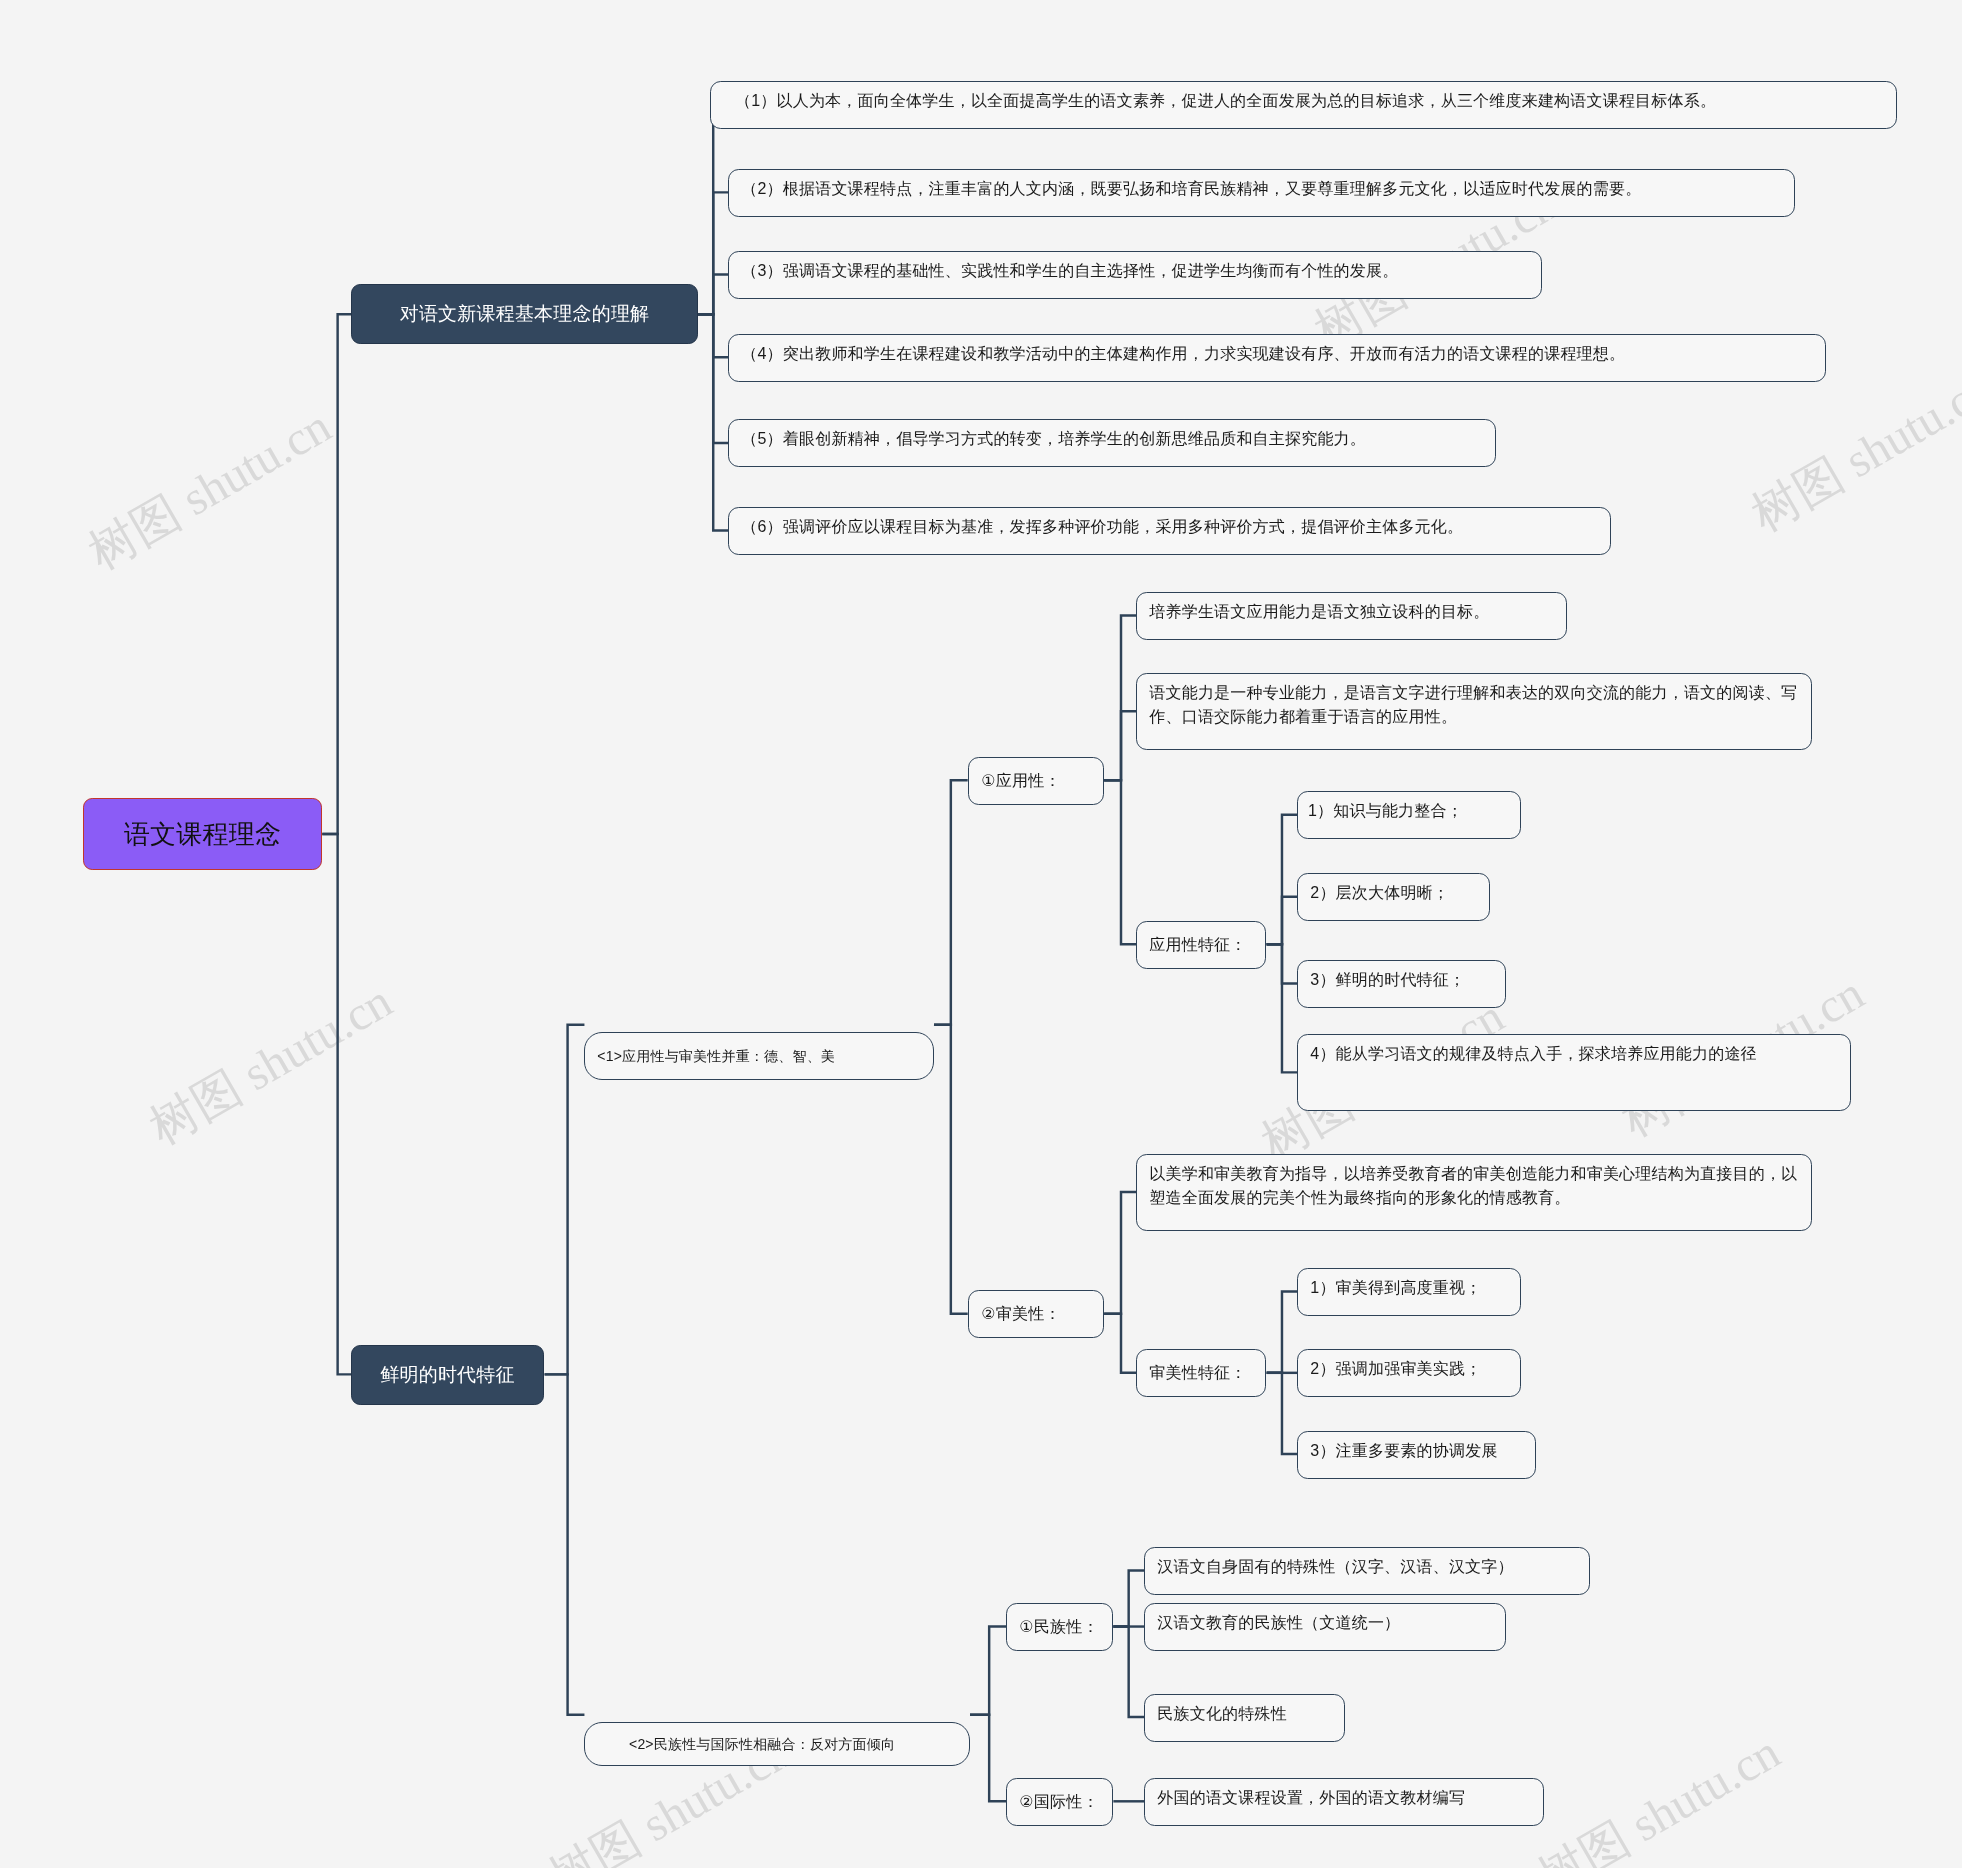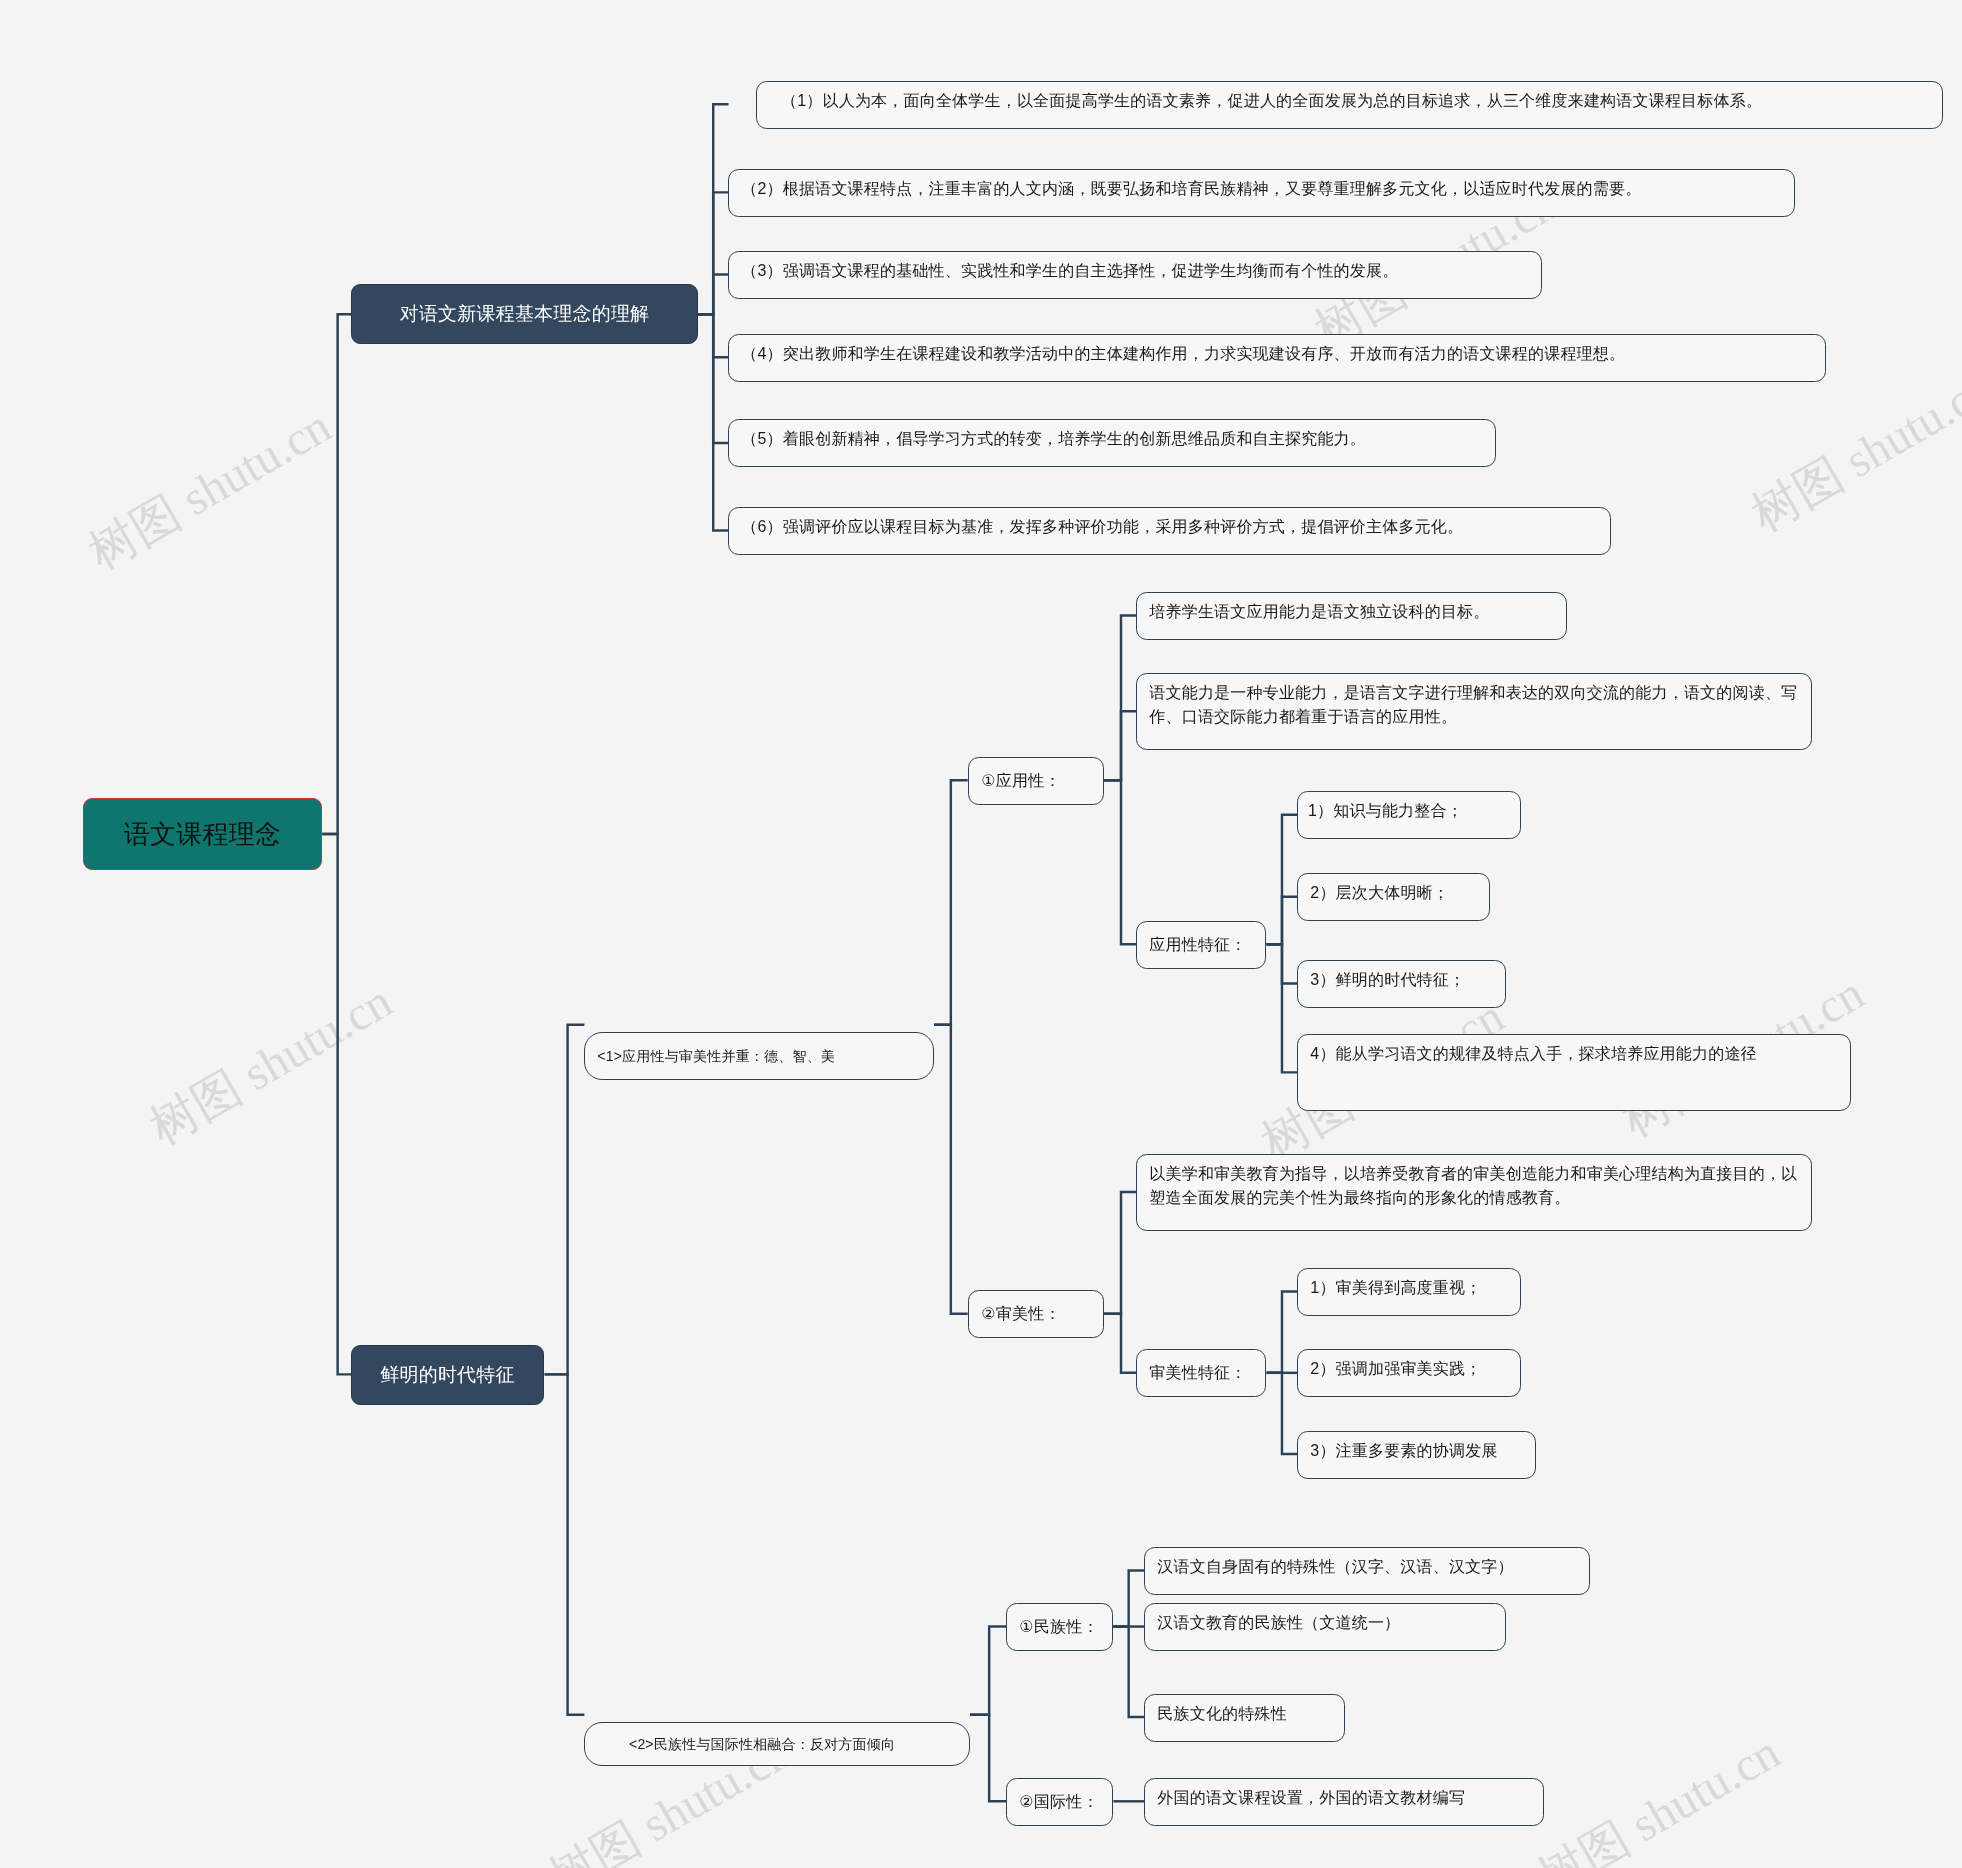--- a/index.html
+++ b/index.html
@@ -57,21 +57,21 @@
     border-radius: 9.2px;
     background: #f7f7f7;
     color: #1a1a1a;
     font-size: 16px;
     line-height: 1.5;
     padding: 7px 12.3px;
     letter-spacing: 0.2px;
   }
 
   .node.root {
-    background: #0f766e;
+    background: #8b5cf6;
     border-color: #c2352c;
     color: #111;
     font-size: 26px;
     border-radius: 9.2px;
     padding: 14px 20px;
     justify-content: center;
   }
 
   .node.level1 {
     background: #33475e;
@@ -148,21 +148,21 @@
 </svg>
 
 <div class="node root" style="left:83px; top:798px; width:239px; height:72px;">
   <span>语文课程理念</span>
 </div>
 
 <div class="node level1" style="left:351px; top:284px; width:347px; height:60px;">
   <span>对语文新课程基本理念的理解</span>
 </div>
 
-<div class="node leaf wrap" style="left:756px; top:81px; width:1187px; height:48px;padding-left:24px;">
+<div class="node leaf wrap" style="left:710px; top:81px; width:1187px; height:48px;padding-left:24px;">
   <span>（1）以人为本，面向全体学生，以全面提高学生的语文素养，促进人的全面发展为总的目标追求，从三个维度来建构语文课程目标体系。</span>
 </div>
 <div class="node leaf wrap" style="left:728px; top:169px; width:1067px; height:48px;">
   <span>（2）根据语文课程特点，注重丰富的人文内涵，既要弘扬和培育民族精神，又要尊重理解多元文化，以适应时代发展的需要。</span>
 </div>
 <div class="node leaf wrap" style="left:728px; top:251px; width:814px; height:48px;">
   <span>（3）强调语文课程的基础性、实践性和学生的自主选择性，促进学生均衡而有个性的发展。</span>
 </div>
 <div class="node leaf wrap" style="left:728px; top:334px; width:1098px; height:48px;">
   <span>（4）突出教师和学生在课程建设和教学活动中的主体建构作用，力求实现建设有序、开放而有活力的语文课程的课程理想。</span>

